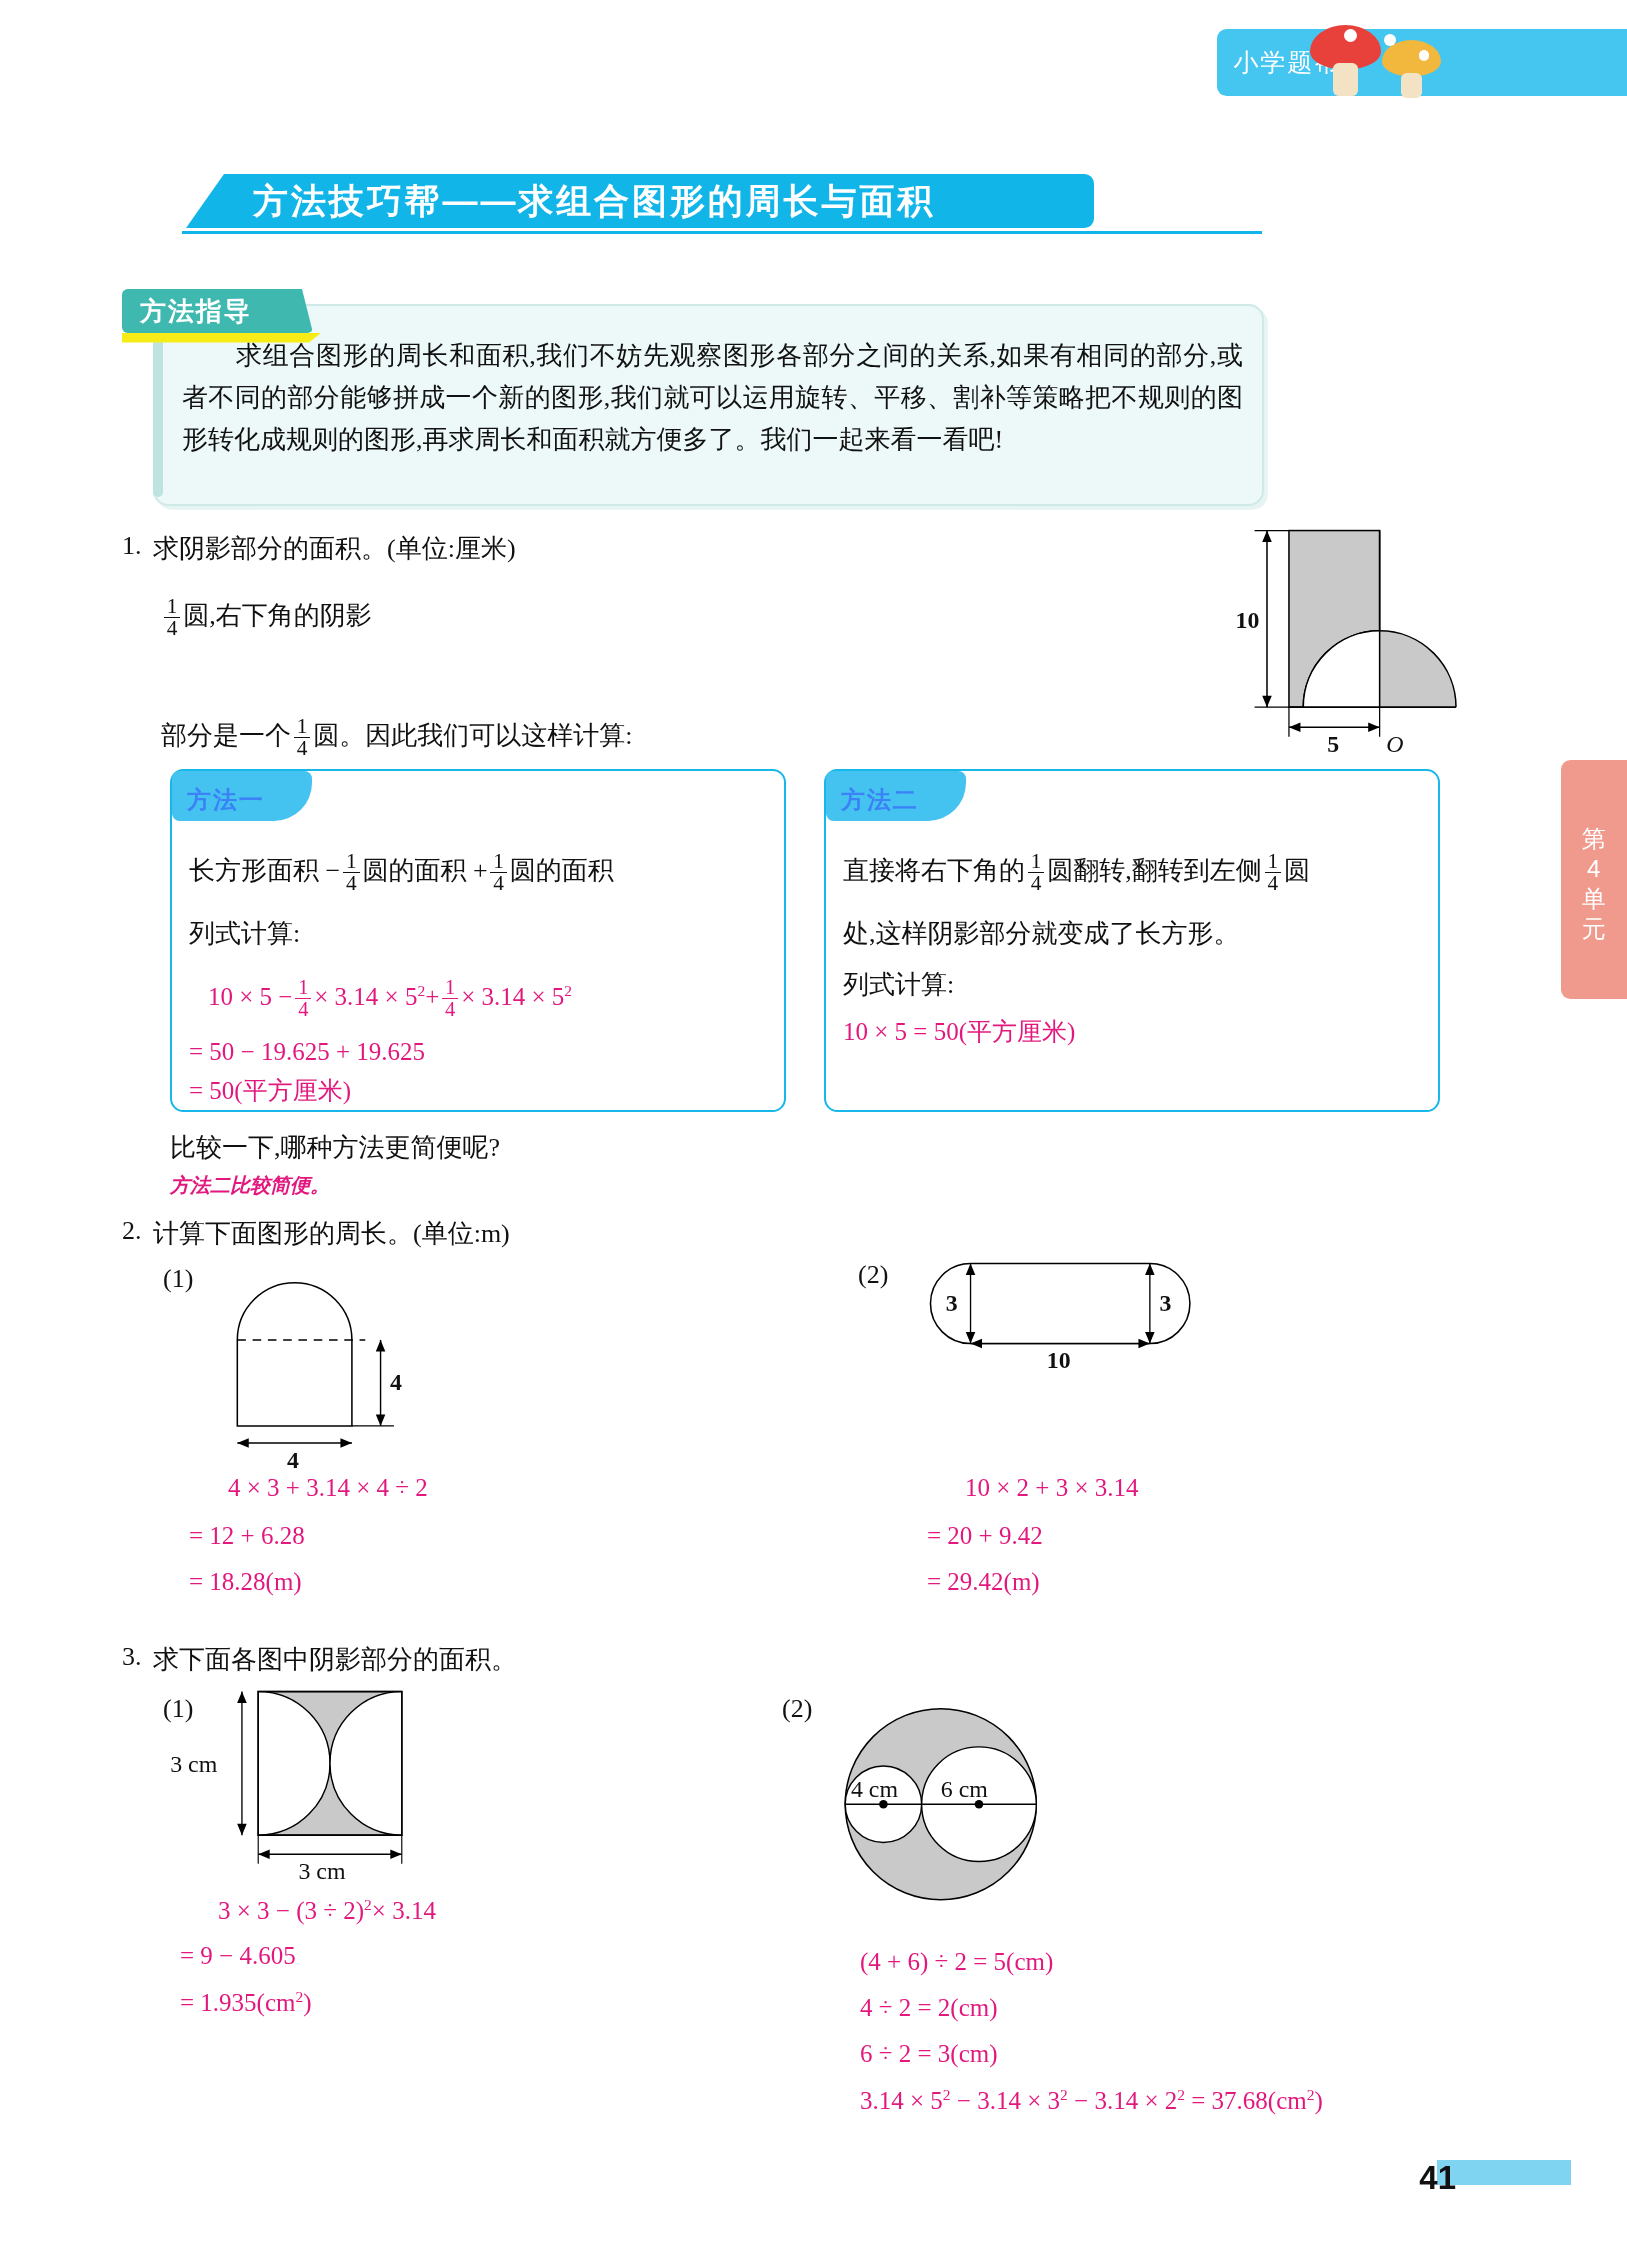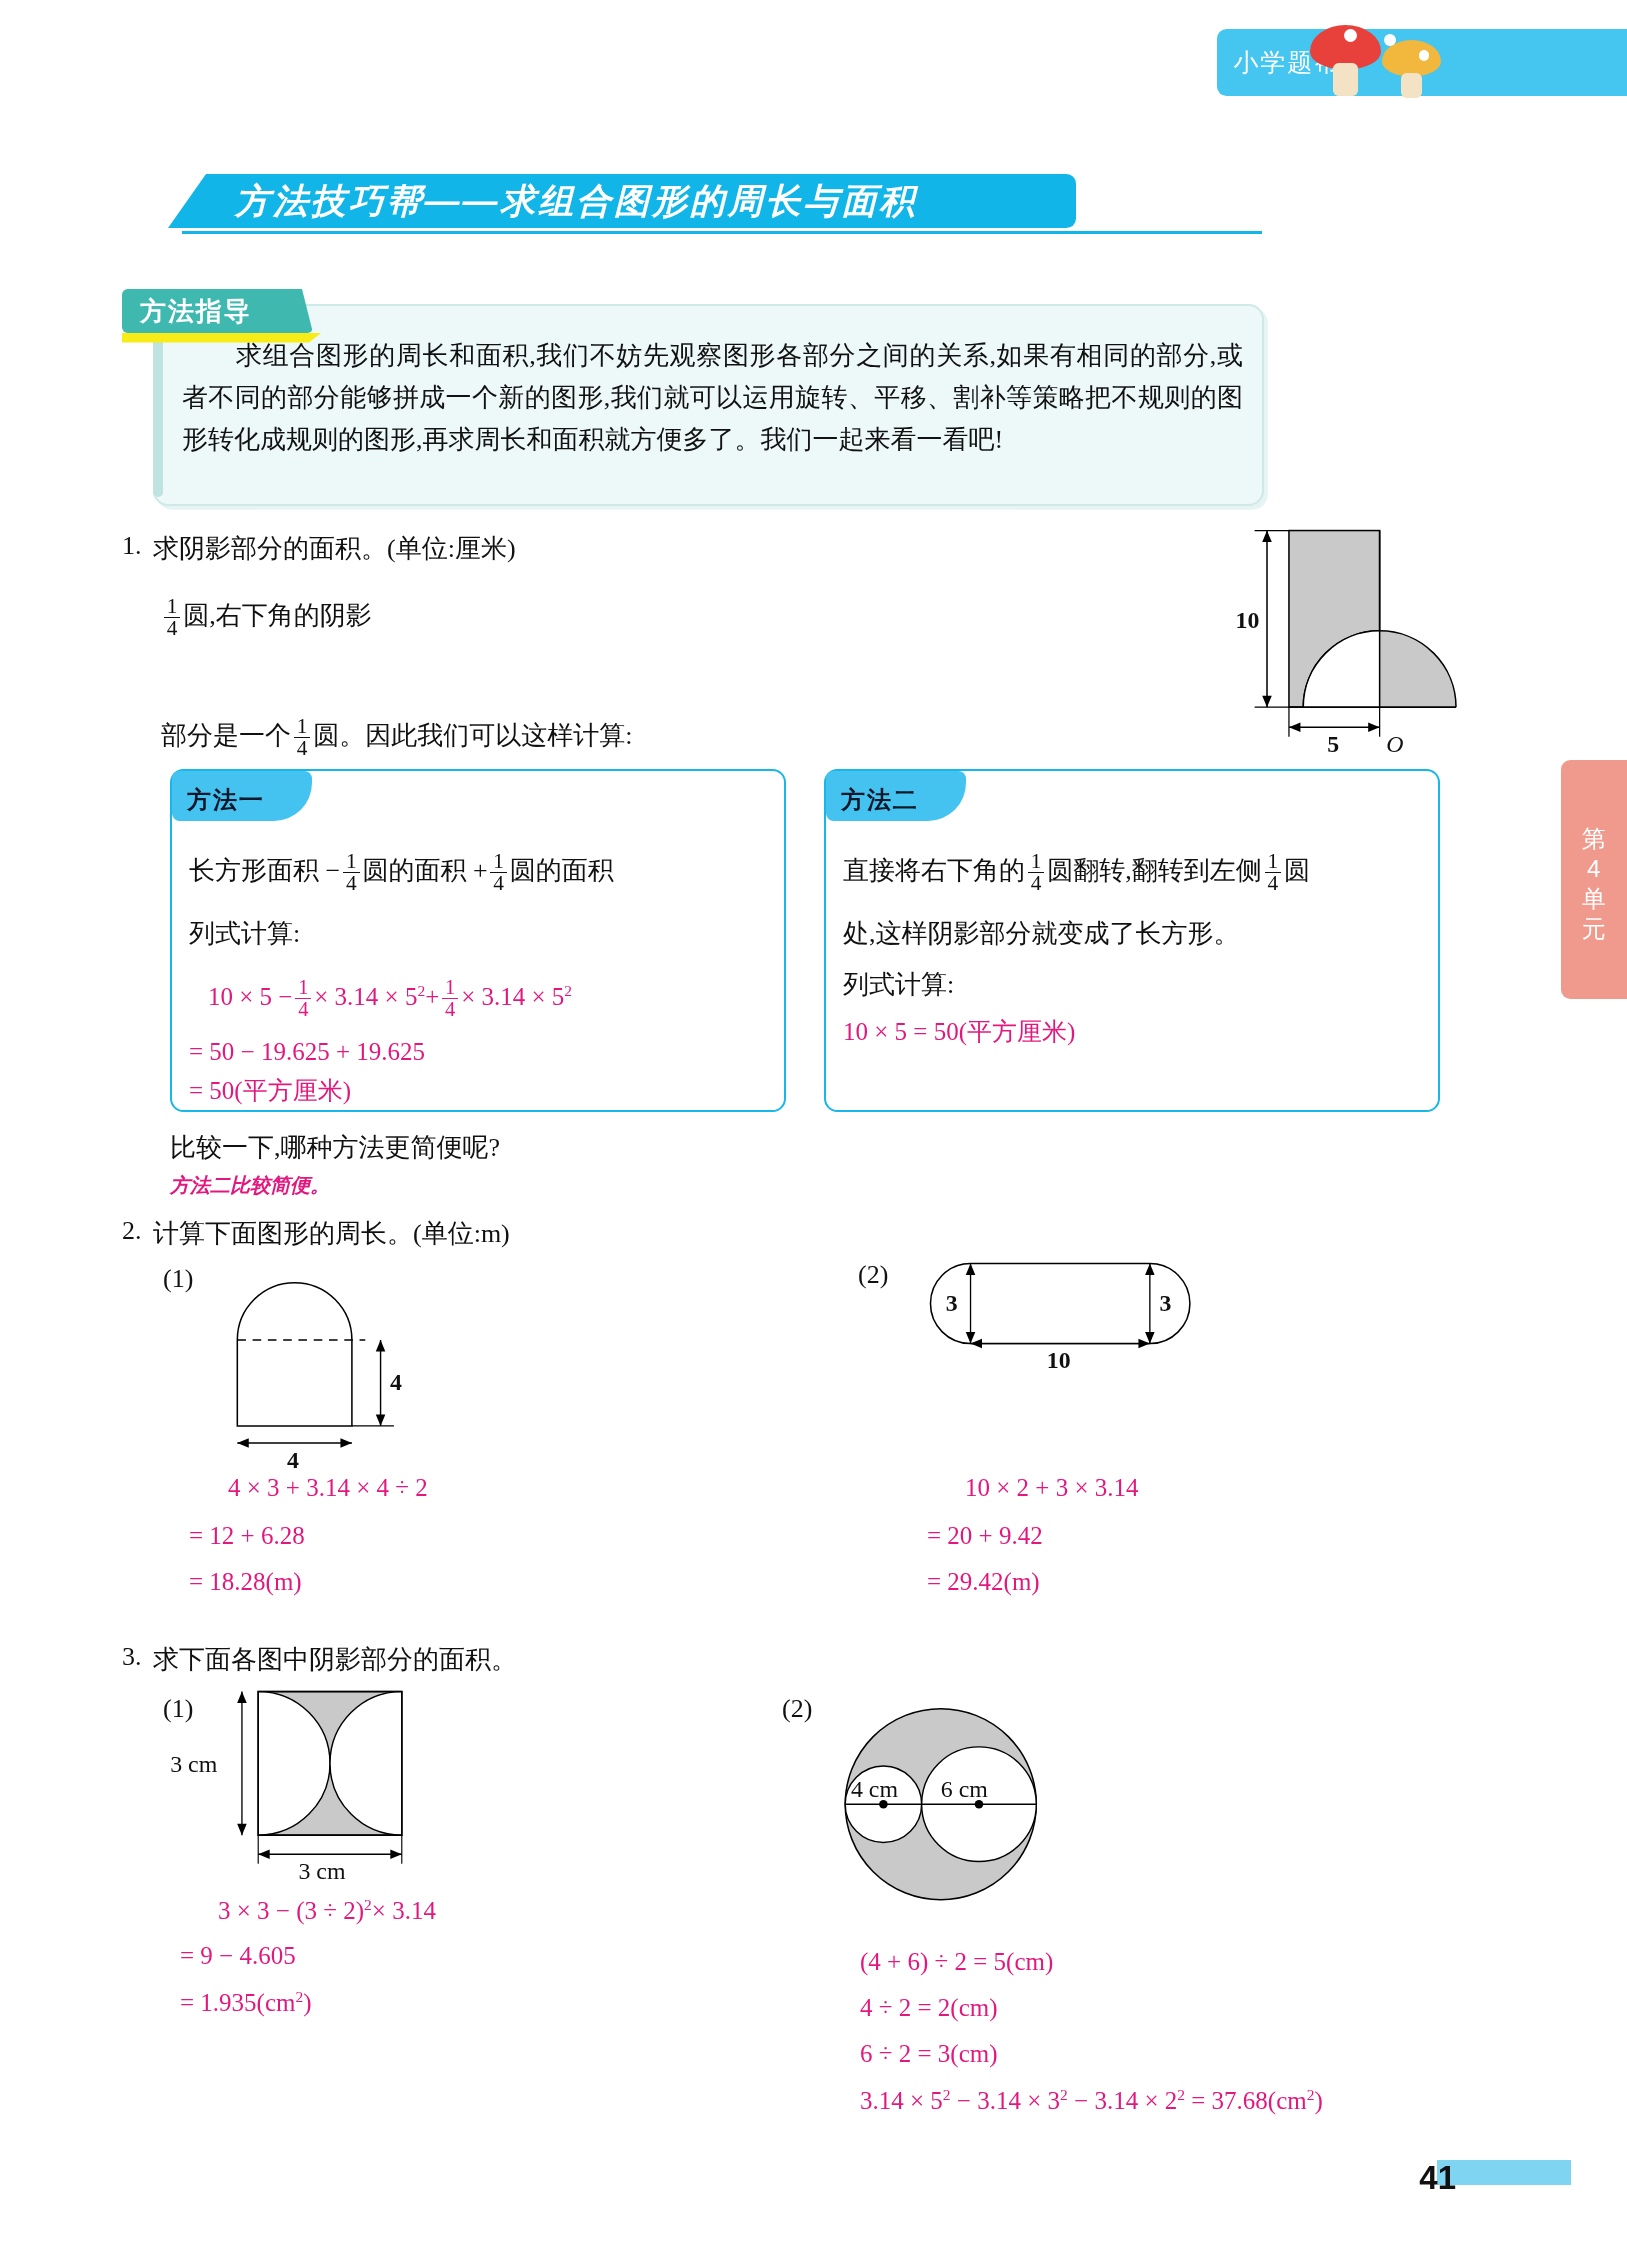--- a/index.html
+++ b/index.html
@@ -21,21 +21,21 @@
     position:absolute;right:287px;top:46px;
     font-size:25px;color:#ffffff;letter-spacing:1.9px;
     font-family:"Liberation Sans","DejaVu Sans",sans-serif;
     white-space:nowrap;
   }
   .mushroom{position:absolute;top:25px;}
   .m-cap{border-radius:50% 50% 45% 45%/60% 60% 40% 40%;}
   .m-stem{background:#f3e3c4;border-radius:5.7px;}
 
   
-  .title-wrap{position:absolute;left:168px;top:174px;width:908px;height:55px;font-style:italic;}
+  .title-wrap{position:absolute;left:186px;top:174px;width:908px;height:55px;}
   .title-bg{
     position:absolute;left:0;top:0;width:908px;height:54px;
     background:#12b5e8;
     clip-path:polygon(38px 0,908px 0,908px 54px,0 54px);
     border-radius:0 9.6px 9.6px 0;
   }
   .title-txt{
     position:absolute;left:67px;top:3.8px;
     font-size:35px;color:#ffffff;font-weight:bold;letter-spacing:2.9px;
     font-family:"Liberation Sans","DejaVu Sans",sans-serif;
@@ -86,21 +86,21 @@
   .frac .d{display:block;border-top:1.5px solid currentColor;padding:0 2.9px;}
   sup{font-size:0.62em;vertical-align:super;}
 
   
   .mbox{position:absolute;border:2.4px solid #18b7ea;border-radius:13.4px;background:#fff;}
   .mtab{
     position:absolute;width:140px;height:50px;background:#45c3f0;
     border-radius:7.6px 7.6px 38px 7.6px;
   }
   .mtab-txt{
-    position:absolute;font-size:24px;color:#0f172a;font-weight:bold;letter-spacing:1.9px;
+    position:absolute;font-size:24px;color:#3b82f6;font-weight:bold;letter-spacing:1.9px;
     font-family:"Liberation Sans","DejaVu Sans",sans-serif;
   }
 
   
   .sidetab{
     position:absolute;right:0;top:760px;width:67px;height:239px;
     background:#f09a8e;border-radius:9.6px 0 0 9.6px;
   }
   .sidetab-txt{
     position:absolute;right:15.3px;top:824px;width:38px;

